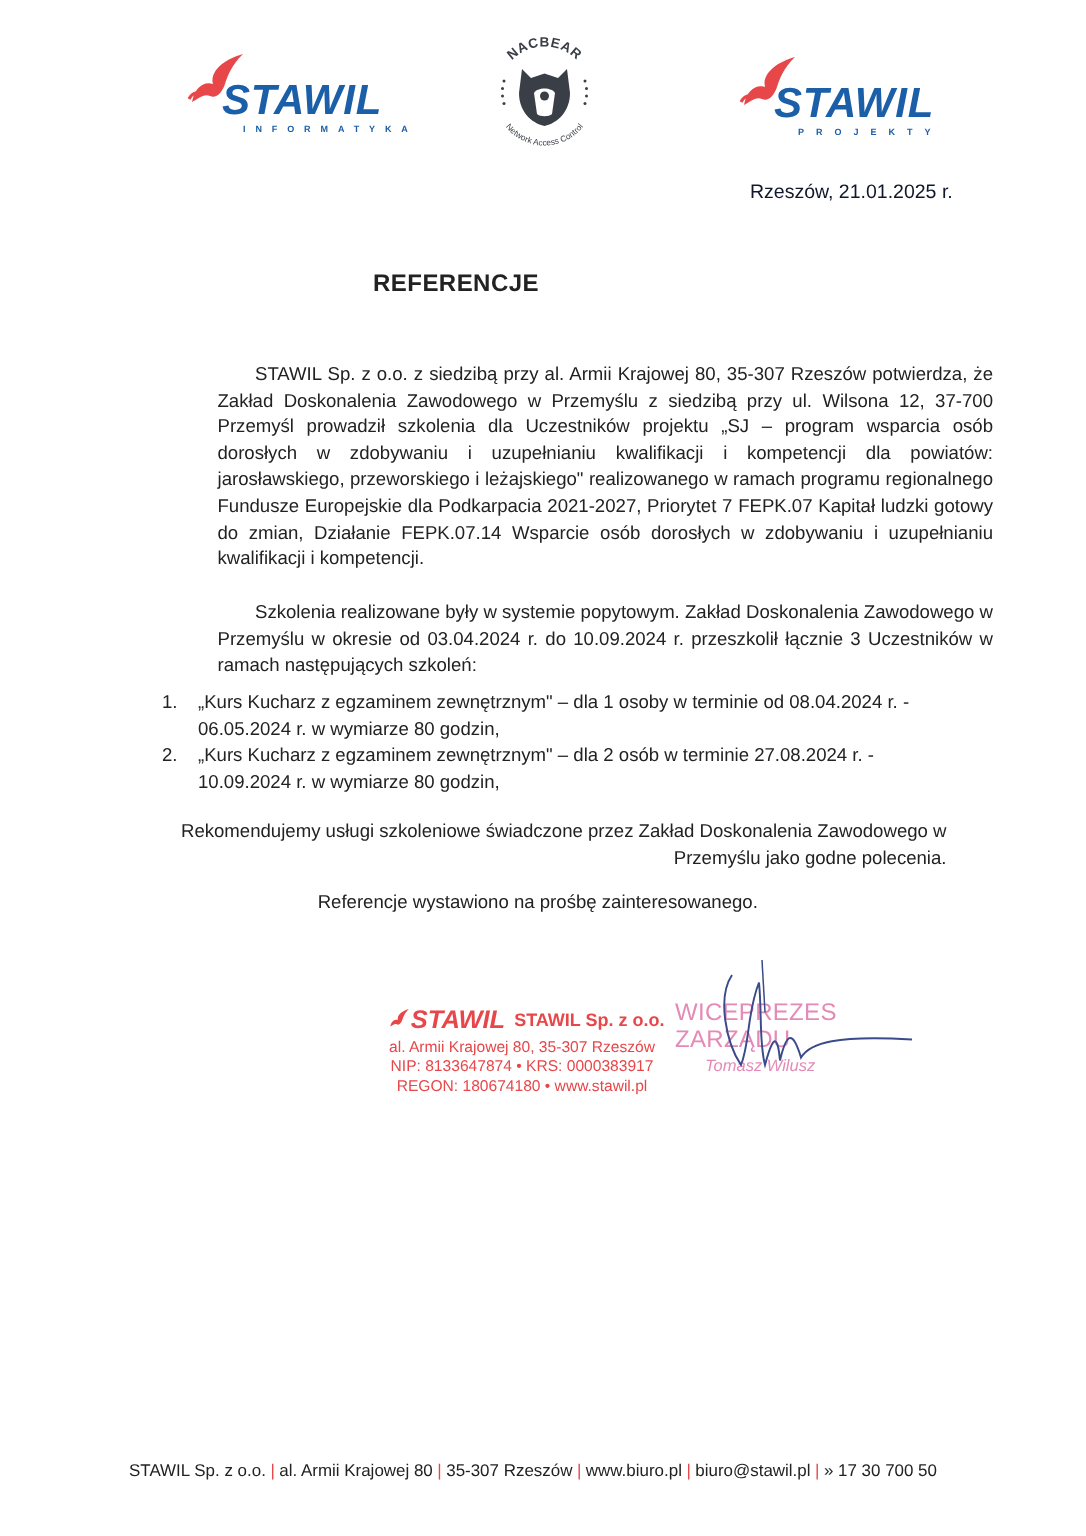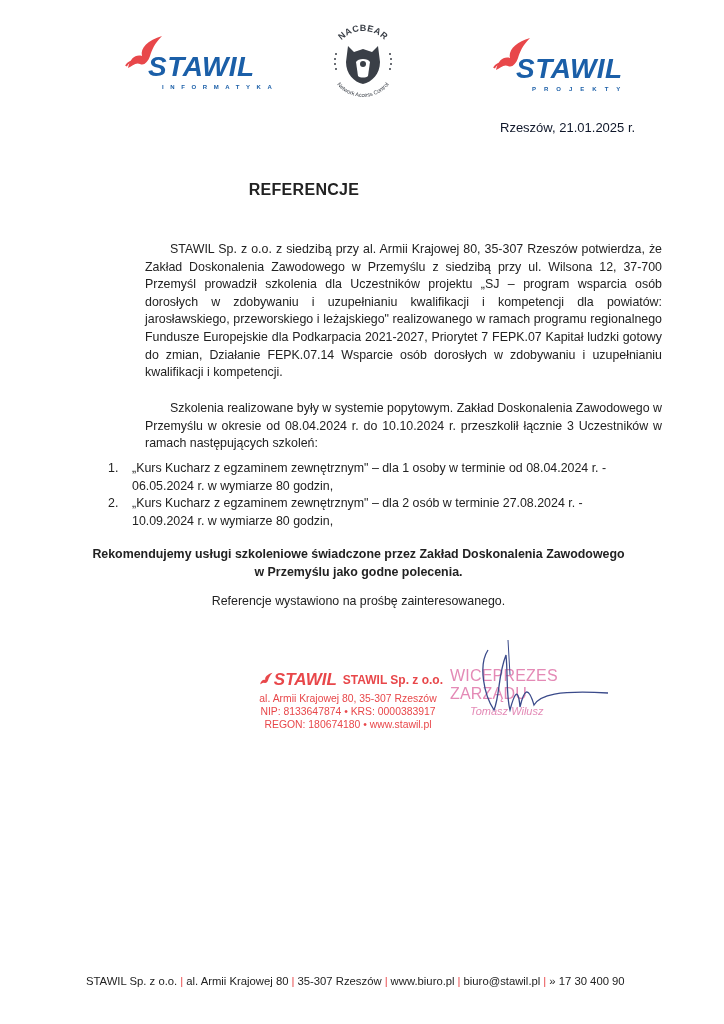--- a/index.html
+++ b/index.html
@@ -82,34 +82,34 @@
     <path d="M4 32 C6 28 10 27 12 28" stroke="#e8474a" stroke-width="2" fill="none"></path>
   </svg>
   <div class="logo-word abs" style="left:26px; top:18px; font-size:28px; line-height:30px;">STAWIL</div>
   <div class="logo-sub abs" style="left:42px; top:50px; letter-spacing:8px;">PROJEKTY</div>
 </div>
 
 <div class="date">Rzeszów, 21.01.2025 r.</div>
 <div class="title">REFERENCJE</div>
 
 <div class="body-text indent" style="top:241px;">STAWIL Sp. z o.o. z siedzibą przy al. Armii Krajowej 80, 35-307 Rzeszów potwierdza, że Zakład Doskonalenia Zawodowego w Przemyślu z siedzibą przy ul. Wilsona 12, 37-700 Przemyśl prowadził szkolenia dla Uczestników projektu „SJ – program wsparcia osób dorosłych w zdobywaniu i uzupełnianiu kwalifikacji i kompetencji dla powiatów: jarosławskiego, przeworskiego i leżajskiego" realizowanego w ramach programu regionalnego Fundusze Europejskie dla Podkarpacia 2021-2027, Priorytet 7 FEPK.07 Kapitał ludzki gotowy do zmian, Działanie FEPK.07.14 Wsparcie osób dorosłych w zdobywaniu i uzupełnianiu kwalifikacji i kompetencji.</div>
-<div class="body-text indent" style="top:400px;">Szkolenia realizowane były w systemie popytowym. Zakład Doskonalenia Zawodowego w Przemyślu w okresie od 08.04.2024 r. do 10.10.2024 r. przeszkolił łącznie 3 Uczestników w ramach następujących szkoleń:</div>
+<div class="body-text indent" style="top:400px;">Szkolenia realizowane były w systemie popytowym. Zakład Doskonalenia Zawodowego w Przemyślu w okresie od 03.04.2024 r. do 10.09.2024 r. przeszkolił łącznie 3 Uczestników w ramach następujących szkoleń:</div>
 
 <div class="list" style="top:460px;">
   <div class="list-item">
     <span class="list-num">1.</span>
     <span>„Kurs Kucharz z egzaminem zewnętrznym" – dla 1 osoby w terminie od 08.04.2024 r. - 06.05.2024 r. w wymiarze 80 godzin,</span>
   </div>
   <div class="list-item">
     <span class="list-num">2.</span>
     <span>„Kurs Kucharz z egzaminem zewnętrznym" – dla 2 osób w terminie 27.08.2024 r. - 10.09.2024 r. w wymiarze 80 godzin,</span>
   </div>
 </div>
 
-<div class="body-text" style="top:546px; left:86px; width:545px; text-align:center;font-weight:bold;">Rekomendujemy usługi szkoleniowe świadczone przez Zakład Doskonalenia Zawodowego w Przemyślu jako godne polecenia.</div>
+<div class="body-text" style="top:546px; left:86px; width:545px; text-align:right;">Rekomendujemy usługi szkoleniowe świadczone przez Zakład Doskonalenia Zawodowego w Przemyślu jako godne polecenia.</div>
 <div class="body-text" style="top:593px; left:86px; width:545px; text-align:center;">Referencje wystawiono na prośbę zainteresowanego.</div>
 
 <div class="stamp">
   <div style="display:flex; align-items:center; justify-content:flex-end; gap:6px; margin-bottom:2px;">
     <svg width="16" height="16" viewBox="0 0 44 44">
       <path d="M6 34 C8 24 14 20 20 22 C18 14 26 6 40 2 C32 10 30 16 28 22 C26 28 22 32 18 30 C14 28 10 32 6 34 Z" fill="#e8474a"></path>
     </svg>
     <span style="font-weight:bold; font-style:italic; font-size:17px; color:#e8474a; margin-left:-6px;">STAWIL</span>
     <span style="font-weight:bold; font-size:12px; color:#e8474a;">STAWIL Sp. z o.o.</span>
   </div>
@@ -121,14 +121,14 @@
 <div class="sig">
   <div class="sig-role">WICEPREZES ZARZĄDU</div>
   <div class="sig-name">Tomasz Wilusz</div>
   <svg width="170" height="90" viewBox="0 0 170 90" style="position:absolute; left:0; top:0;">
     <path d="M40 15 C30 30 36 60 46 75 C52 60 50 40 58 20 C60 40 58 60 62 75 C66 60 70 50 72 72 C76 55 80 50 86 70 C92 60 110 55 160 58" fill="none" stroke="#3a4a8a" stroke-width="1.3"></path>
     <path d="M60 5 L62 40" fill="none" stroke="#3a4a8a" stroke-width="1"></path>
   </svg>
 </div>
 
 <div class="footer">
-  <span>STAWIL Sp. z o.o.</span><span class="sep">|</span><span>al. Armii Krajowej 80</span><span class="sep">|</span><span>35-307 Rzeszów</span><span class="sep">|</span><span>www.biuro.pl</span><span class="sep">|</span><span>biuro@stawil.pl</span><span class="sep">|</span><span>» 17 30 400 90</span>
+  <span>STAWIL Sp. z o.o.</span><span class="sep">|</span><span>al. Armii Krajowej 80</span><span class="sep">|</span><span>35-307 Rzeszów</span><span class="sep">|</span><span>www.biuro.pl</span><span class="sep">|</span><span>biuro@stawil.pl</span><span class="sep">|</span><span>» 17 30 700 50</span>
 </div>
 
 </body></html>

